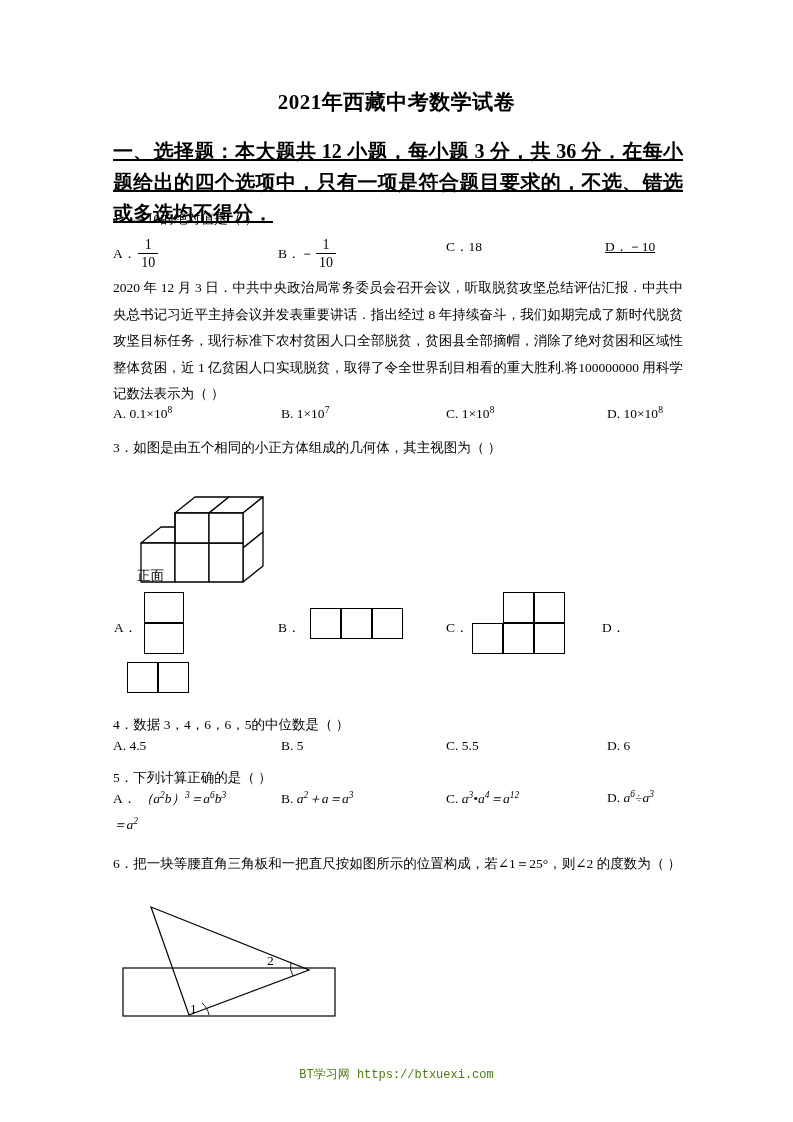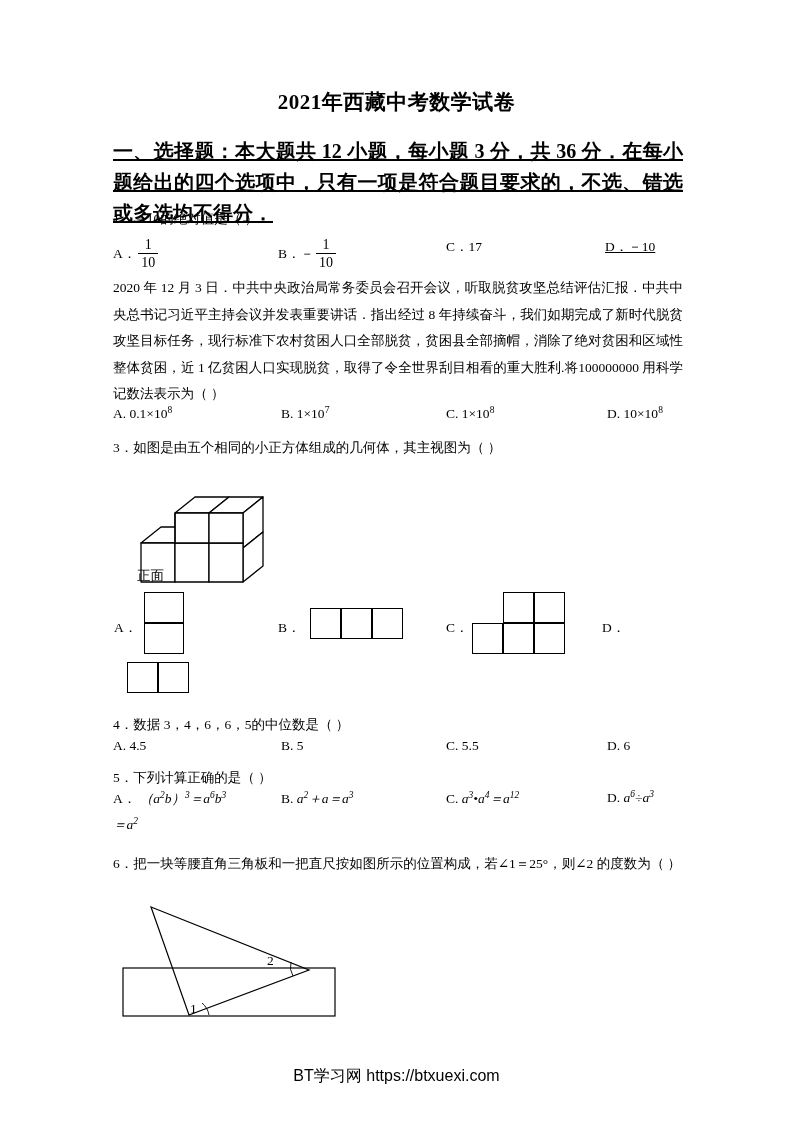--- a/index.html
+++ b/index.html
@@ -98,23 +98,23 @@
 
   
   .fig { position: absolute; }
 
   .footer {
     position: absolute;
     left: 0;
     top: 1066px;
     width: 793px;
     text-align: center;
-    font-size: 16px;
-    color: #000000;
-    font-family: Liberation Sans, sans-serif;
+    font-size: 12px;
+    color: #4d7c0f;
+    font-family: Liberation Mono, monospace;
   }
 </style>
 </head>
 <body>
 
 <div class="page">
 
   <div class="doc-title">2021年西藏中考数学试卷</div>
 
   <div class="section-heading">一、选择题：本大题共 12 小题，每小题 3 分，共 36 分．在每小题给出的四个选项中，只有一项是符合题目要求的，不选、错选或多选均不得分．</div>
@@ -123,21 +123,21 @@
     <span>1．</span><span>－10的绝对值是（       ）</span>
   </div>
 
   <div class="opts" style="left:113px; top:232px; height:46px;">
     <div class="opt" style="left:0px; top:6px;">
       <span>A．</span><span class="frac"><span class="num">1</span><span class="den">10</span></span>
     </div>
     <div class="opt" style="left:165px; top:6px;">
       <span>B．</span><span>－</span><span class="frac"><span class="num">1</span><span class="den">10</span></span>
     </div>
-    <div class="opt" style="left:333px; top:6px;">C．17</div>
+    <div class="opt" style="left:333px; top:6px;">C．18</div>
     <div class="opt" style="left:492px; top:6px;text-decoration:underline;">D．－10</div>
   </div>
 
   <div class="q stem" style="left:113px; top:275px; width:570px; line-height:26.5px;">
     <span>2020 年 12 月 3 日．中共中央政治局常务委员会召开会议，听取脱贫攻坚总结评估汇报．中共中央总书记习近平主持会议并发表重要讲话．指出经过 8 年持续奋斗，我们如期完成了新时代脱贫攻坚目标任务，现行标准下农村贫困人口全部脱贫，贫困县全部摘帽，消除了绝对贫困和区域性整体贫困，近 1 亿贫困人口实现脱贫，取得了令全世界刮目相看的重大胜利.将100000000 用科学记数法表示为（       ）</span>
   </div>
 
   <div class="opts" style="left:113px; top:406px;">
     <div class="opt" style="left:0px; top:0px;">
       <span>A. 0.1×10</span><sup>8</sup>

